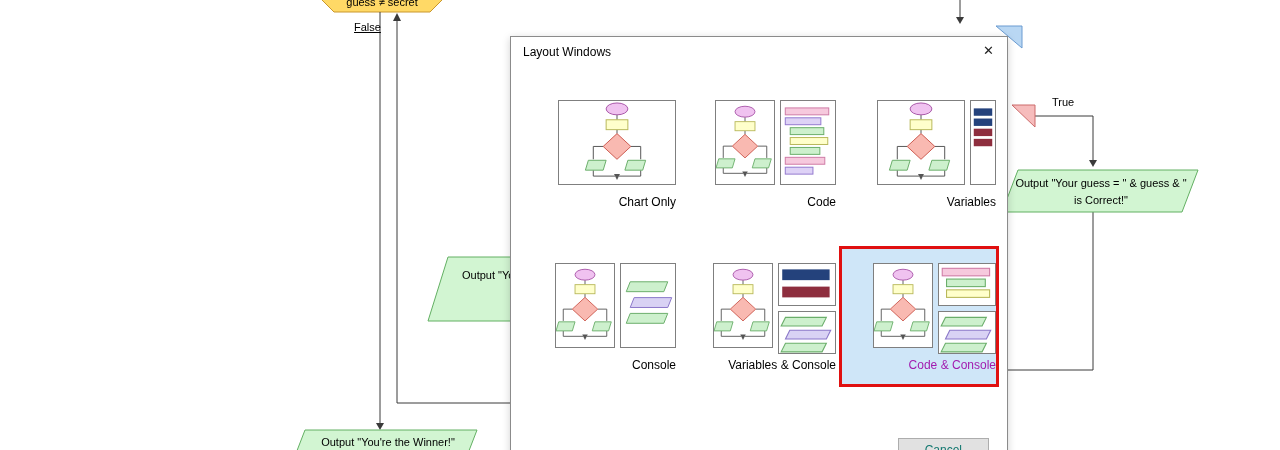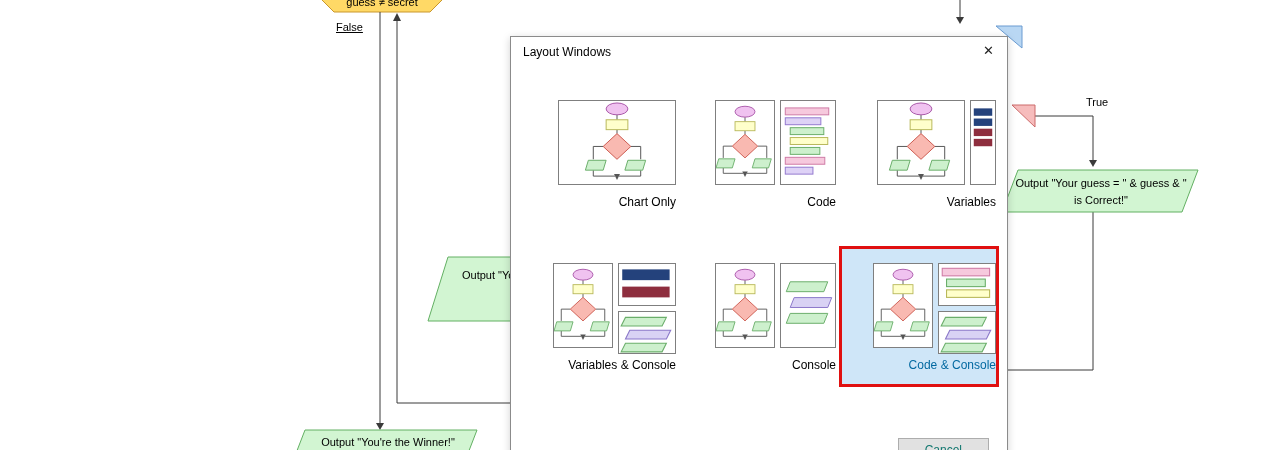--- a/index.html
+++ b/index.html
@@ -3,22 +3,22 @@
 <meta charset="utf-8">
 <style>
   * { margin:0; padding:0; box-sizing:border-box; }
   html,body { width:1280px; height:450px; overflow:hidden; background:#fff;
               font-family:"Liberation Sans", sans-serif; position:relative; }
 
   
   .flow-svg { position:absolute; left:0; top:0; z-index:1; }
   .flow-text { position:absolute; z-index:2; font-size:11px; color:#000; }
   .t-cond   { left:318px; top:-4px; width:128px; text-align:center; }
-  .t-false  { left:336px; top:21px;text-decoration:underline; }
-  .t-true   { left:1086px; top:96px; }
+  .t-false  { left:354px; top:21px;text-decoration:underline; }
+  .t-true   { left:1052px; top:96px; }
   .t-correct{ left:1012px; top:175px; width:178px; text-align:center; line-height:1.5; }
   .t-partial{ left:462px; top:269px; white-space:nowrap; }
   .t-winner { left:300px; top:436px; width:176px; text-align:center; white-space:nowrap; }
 
   
   .dialog { position:absolute; left:510px; top:36px; width:498px; height:443px;
             background:#fff; border:1px solid #8b8b8b; z-index:10;
             box-shadow:0 2px 8px rgba(0,0,0,.18); }
   .dialog-header { position:relative; height:24px; padding:8px 0 0 12px; font-size:12px; color:#000; }
   .dialog-close { position:absolute; top:7px; right:13px; font-size:13px; color:#222; cursor:pointer; line-height:1; }
@@ -29,21 +29,21 @@
           display:flex; flex-direction:column; align-items:flex-end; cursor:pointer; }
   .tile.selected { background:#cfe6f8; border-color:#e01010; }
   .preview { display:flex; gap:5px; height:85px; align-items:stretch; }
   .pbox { background:#fff; border:1px solid #7f7f7f; height:85px; }
   .pbox svg, .half svg { width:100%; height:100%; display:block; }
   .w-wide { width:118px; } .w-med { width:88px; } .w-narrow { width:26px; }
   .w-sm { width:60px; } .w-side { width:56px; }
   .side-stack { width:58px; display:flex; flex-direction:column; gap:5px; }
   .half { background:#fff; border:1px solid #7f7f7f; flex:1; height:auto; }
   .tile-label { margin-top:10px; font-size:12px; color:#000; }
-  .tile.selected .tile-label { color:#0369a1; }
+  .tile.selected .tile-label { color:#a21caf; }
 
   .dialog-footer { position:absolute; right:18px; bottom:16px; }
   .btn-cancel { font-family:"Liberation Sans",sans-serif; font-size:12px; color:#0f766e;
                 background:#e1e1e1; border:1px solid #adadad; padding:4px 26px; cursor:pointer; }
 </style>
 </head>
 <body>
 
 <svg class="flow-svg" width="1280" height="450" viewBox="0 0 1280 450">
   <polygon points="334,-24 430,-24 448,-6 430,12 334,12 316,-6" fill="#ffd966" stroke="#c9972c"></polygon>
@@ -186,70 +186,70 @@
                 <path d="M56 70 V76 H34"></path>
   </g>
   <polygon points="32,80 29,74 35,74" fill="#555"></polygon>
   <ellipse cx="32" cy="8" rx="11" ry="6" fill="#f0c2f0" stroke="#a855a8"></ellipse>
   <rect x="21" y="19" width="22" height="10" fill="#ffffcb" stroke="#b8b85a"></rect>
   <polygon points="32,33 46,46 32,59 18,46" fill="#f9b9b1" stroke="#cc5a50"></polygon>
   <polygon points="3,60 21,60 18,70 0,70" fill="#cdf0cd" stroke="#6aae6a"></polygon>
   <polygon points="43,60 61,60 58,70 40,70" fill="#cdf0cd" stroke="#6aae6a"></polygon>
 </svg>
           </div>
-        <div class="side-stack">
-          <div class="half">
-              <svg viewBox="0 0 52 38" preserveAspectRatio="xMidYMid meet">
-  <rect x="3" y="5" width="44" height="10" fill="#24427c"></rect>
-  <rect x="3" y="21" width="44" height="10" fill="#8e2e3e"></rect>
-</svg>
-            </div>
-          <div class="half">
-              <svg viewBox="0 0 52 38" preserveAspectRatio="xMidYMid meet">
-  <polygon points="6,5 44,5 40,13 2,13" fill="#cdf0cd" stroke="#6aae6a"></polygon>
-  <polygon points="10,17 48,17 44,25 6,25" fill="#d9d2f4" stroke="#8a77c9"></polygon>
-  <polygon points="6,29 44,29 40,37 2,37" fill="#cdf0cd" stroke="#6aae6a"></polygon>
-</svg>
-            </div>
-        </div>
-      </div>
-      <div class="tile-label">Variables &amp; Console</div>
-    </div>
-
-    <div class="tile">
-      <div class="preview">
-        <div class="pbox w-sm">
-            <svg viewBox="0 0 64 84" preserveAspectRatio="xMidYMid meet">
-  <g stroke="#555" fill="none" stroke-width="1">
-    <line x1="32" y1="14" x2="32" y2="19"></line>
-                <line x1="32" y1="29" x2="32" y2="33"></line>
-    <path d="M18 46 H8 V59"></path>
-                <path d="M46 46 H56 V59"></path>
-    <path d="M8 70 V76 H30"></path>
-                <path d="M56 70 V76 H34"></path>
-  </g>
-  <polygon points="32,80 29,74 35,74" fill="#555"></polygon>
-  <ellipse cx="32" cy="8" rx="11" ry="6" fill="#f0c2f0" stroke="#a855a8"></ellipse>
-  <rect x="21" y="19" width="22" height="10" fill="#ffffcb" stroke="#b8b85a"></rect>
-  <polygon points="32,33 46,46 32,59 18,46" fill="#f9b9b1" stroke="#cc5a50"></polygon>
-  <polygon points="3,60 21,60 18,70 0,70" fill="#cdf0cd" stroke="#6aae6a"></polygon>
-  <polygon points="43,60 61,60 58,70 40,70" fill="#cdf0cd" stroke="#6aae6a"></polygon>
-</svg>
-          </div>
         <div class="pbox w-side">
             <svg viewBox="0 0 52 84" preserveAspectRatio="xMidYMid meet">
   <polygon points="8,18 46,18 42,28 4,28" fill="#cdf0cd" stroke="#6aae6a"></polygon>
   <polygon points="12,34 50,34 46,44 8,44" fill="#d9d2f4" stroke="#8a77c9"></polygon>
   <polygon points="8,50 46,50 42,60 4,60" fill="#cdf0cd" stroke="#6aae6a"></polygon>
 </svg>
           </div>
       </div>
       <div class="tile-label">Console</div>
     </div>
 
+    <div class="tile">
+      <div class="preview">
+        <div class="pbox w-sm">
+            <svg viewBox="0 0 64 84" preserveAspectRatio="xMidYMid meet">
+  <g stroke="#555" fill="none" stroke-width="1">
+    <line x1="32" y1="14" x2="32" y2="19"></line>
+                <line x1="32" y1="29" x2="32" y2="33"></line>
+    <path d="M18 46 H8 V59"></path>
+                <path d="M46 46 H56 V59"></path>
+    <path d="M8 70 V76 H30"></path>
+                <path d="M56 70 V76 H34"></path>
+  </g>
+  <polygon points="32,80 29,74 35,74" fill="#555"></polygon>
+  <ellipse cx="32" cy="8" rx="11" ry="6" fill="#f0c2f0" stroke="#a855a8"></ellipse>
+  <rect x="21" y="19" width="22" height="10" fill="#ffffcb" stroke="#b8b85a"></rect>
+  <polygon points="32,33 46,46 32,59 18,46" fill="#f9b9b1" stroke="#cc5a50"></polygon>
+  <polygon points="3,60 21,60 18,70 0,70" fill="#cdf0cd" stroke="#6aae6a"></polygon>
+  <polygon points="43,60 61,60 58,70 40,70" fill="#cdf0cd" stroke="#6aae6a"></polygon>
+</svg>
+          </div>
+        <div class="side-stack">
+          <div class="half">
+              <svg viewBox="0 0 52 38" preserveAspectRatio="xMidYMid meet">
+  <rect x="3" y="5" width="44" height="10" fill="#24427c"></rect>
+  <rect x="3" y="21" width="44" height="10" fill="#8e2e3e"></rect>
+</svg>
+            </div>
+          <div class="half">
+              <svg viewBox="0 0 52 38" preserveAspectRatio="xMidYMid meet">
+  <polygon points="6,5 44,5 40,13 2,13" fill="#cdf0cd" stroke="#6aae6a"></polygon>
+  <polygon points="10,17 48,17 44,25 6,25" fill="#d9d2f4" stroke="#8a77c9"></polygon>
+  <polygon points="6,29 44,29 40,37 2,37" fill="#cdf0cd" stroke="#6aae6a"></polygon>
+</svg>
+            </div>
+        </div>
+      </div>
+      <div class="tile-label">Variables &amp; Console</div>
+    </div>
+
     <div class="tile selected">
       <div class="preview">
         <div class="pbox w-sm">
             <svg viewBox="0 0 64 84" preserveAspectRatio="xMidYMid meet">
   <g stroke="#555" fill="none" stroke-width="1">
     <line x1="32" y1="14" x2="32" y2="19"></line>
                 <line x1="32" y1="29" x2="32" y2="33"></line>
     <path d="M18 46 H8 V59"></path>
                 <path d="M46 46 H56 V59"></path>
     <path d="M8 70 V76 H30"></path>

